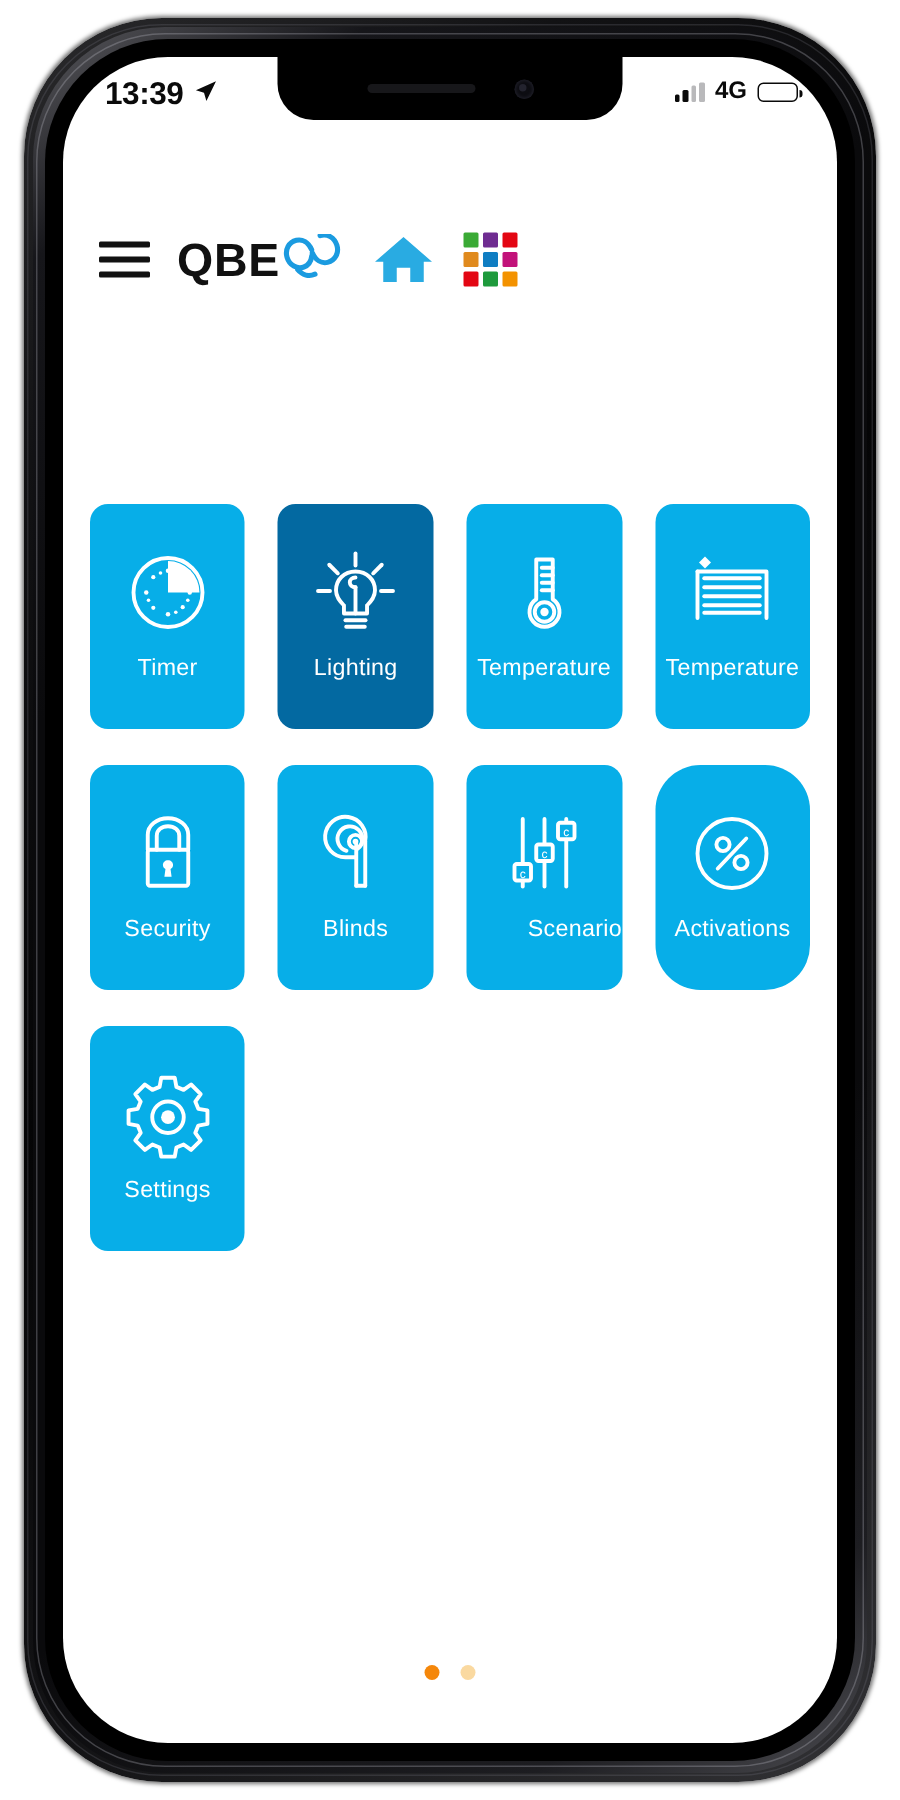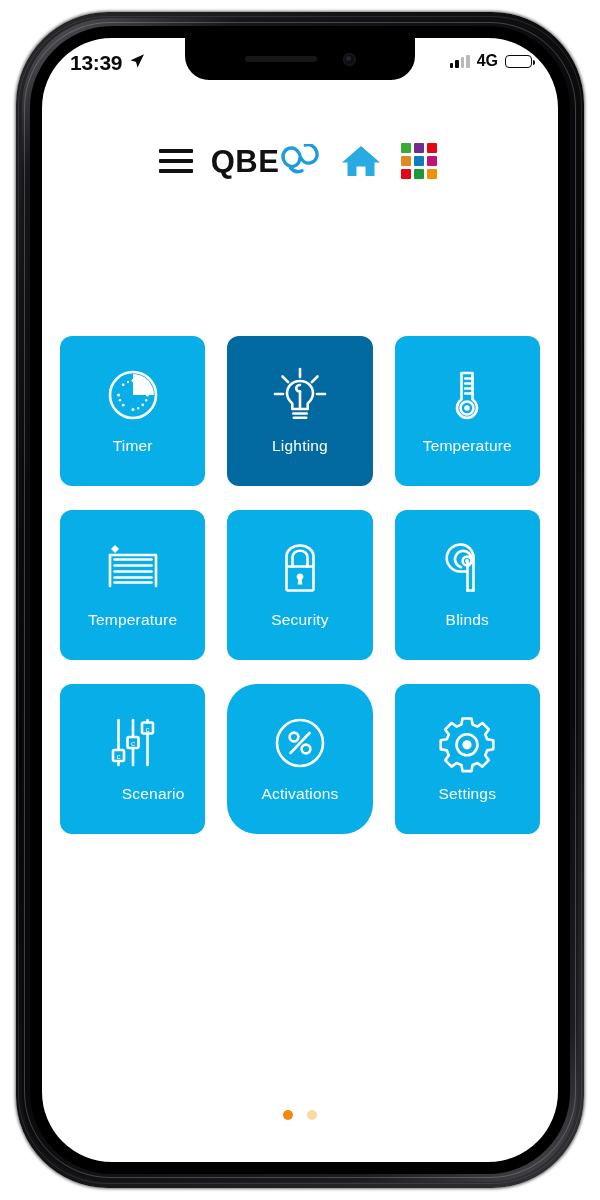--- a/index.html
+++ b/index.html
@@ -195,27 +195,27 @@
   }
   .battery-fill {
     height: 100%;
     background: #0a0a0a;
     border-radius: 2px;
   }
 
   
   .app-header {
     position: absolute;
-    top: 92px;
+    top: 104px;
     left: 0;
     width: 100%;
     height: 62px;
     display: flex;
     align-items: center;
-    justify-content: center;
+    justify-content: flex-start;
     padding: 0 28px 0 24px;
   }
   .header-left {
     display: flex;
     align-items: center;
     gap: 18px;
   }
   .hamburger {
     width: 34px;
     height: 24px;
@@ -253,21 +253,21 @@
   .grid-icon i { display: block; border-radius: 1px; }
 
   
   .tile-grid {
     position: absolute;
     top: 298px;
     left: 0;
     width: 100%;
     padding: 0 18px;
     display: grid;
-    grid-template-columns: repeat(3, 1fr);
+    grid-template-columns: repeat(4, 1fr);
     gap: 24px 22px;
   }
   .tile {
     position: relative;
     height: 150px;
     border-radius: 12px;
     background: #07AEE8;
     display: flex;
     flex-direction: column;
     align-items: center;

